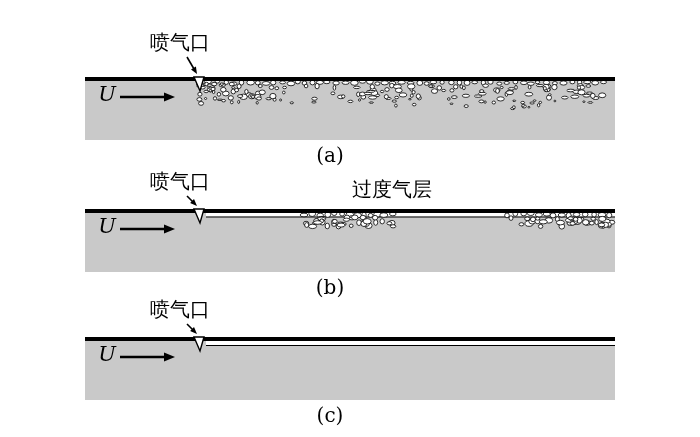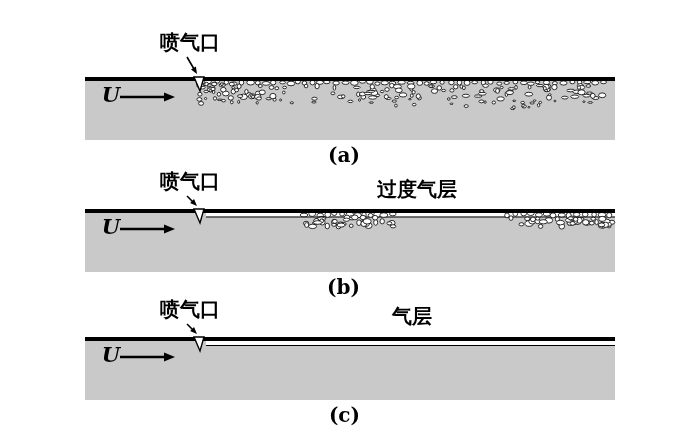--- a/index.html
+++ b/index.html
@@ -3,21 +3,21 @@
 <meta charset="utf-8">
 <style>
   html,body{margin:0;padding:0;background:#fff;}
   .stage{
     position:relative;width:700px;height:437px;overflow:hidden;
     background:var(--background,#fff);
     font-family:"DejaVu Serif","Liberation Serif",serif;
     color:var(--line-black,#000);
   }
   .stage svg{position:absolute;left:0;top:0;display:block;}
-  .lbl{position:absolute;font-size:20px;line-height:1.1;text-align:right;white-space:nowrap;font-weight:bold;}
+  .lbl{position:absolute;font-size:20px;line-height:1.1;text-align:center;white-space:nowrap;}
   .flow{font-style:italic;font-size:21px;}
   .caption{font-size:20px;}
   .bubble{fill:var(--air-white,#fff);stroke:var(--line-black,#000);stroke-width:0.8;}
 </style>
 </head>
 <body>
 
 <div class="stage">
 
   <svg width="700" height="437" viewBox="0 0 700 437">
@@ -405,22 +405,21 @@
         <polygon points="164,352.6 175,357 164,361.4" fill="var(--line-black)"></polygon>
       </g>
     </g>
   </svg>
 
   <div class="lbl" style="left:140px;top:31px;width:80px;">喷气口</div>
   <div class="lbl flow" style="left:94px;top:83px;width:26px;">U</div>
   <div class="lbl caption" style="left:300px;top:144px;width:60px;">(a)</div>
 
   <div class="lbl" style="left:140px;top:170px;width:80px;">喷气口</div>
-  <div class="lbl" style="left:357px;top:178px;width:100px;">过度气层</div>
+  <div class="lbl" style="left:342px;top:178px;width:100px;">过度气层</div>
   <div class="lbl flow" style="left:94px;top:215px;width:26px;">U</div>
   <div class="lbl caption" style="left:300px;top:276px;width:60px;">(b)</div>
 
   <div class="lbl" style="left:140px;top:298px;width:80px;">喷气口</div>
-  <div class="lbl" style="left:372px;top:305px;width:60px;">气层</div>
   <div class="lbl flow" style="left:94px;top:343px;width:26px;">U</div>
   <div class="lbl caption" style="left:300px;top:404px;width:60px;">(c)</div>
 
 </div>
 
 </body></html>

